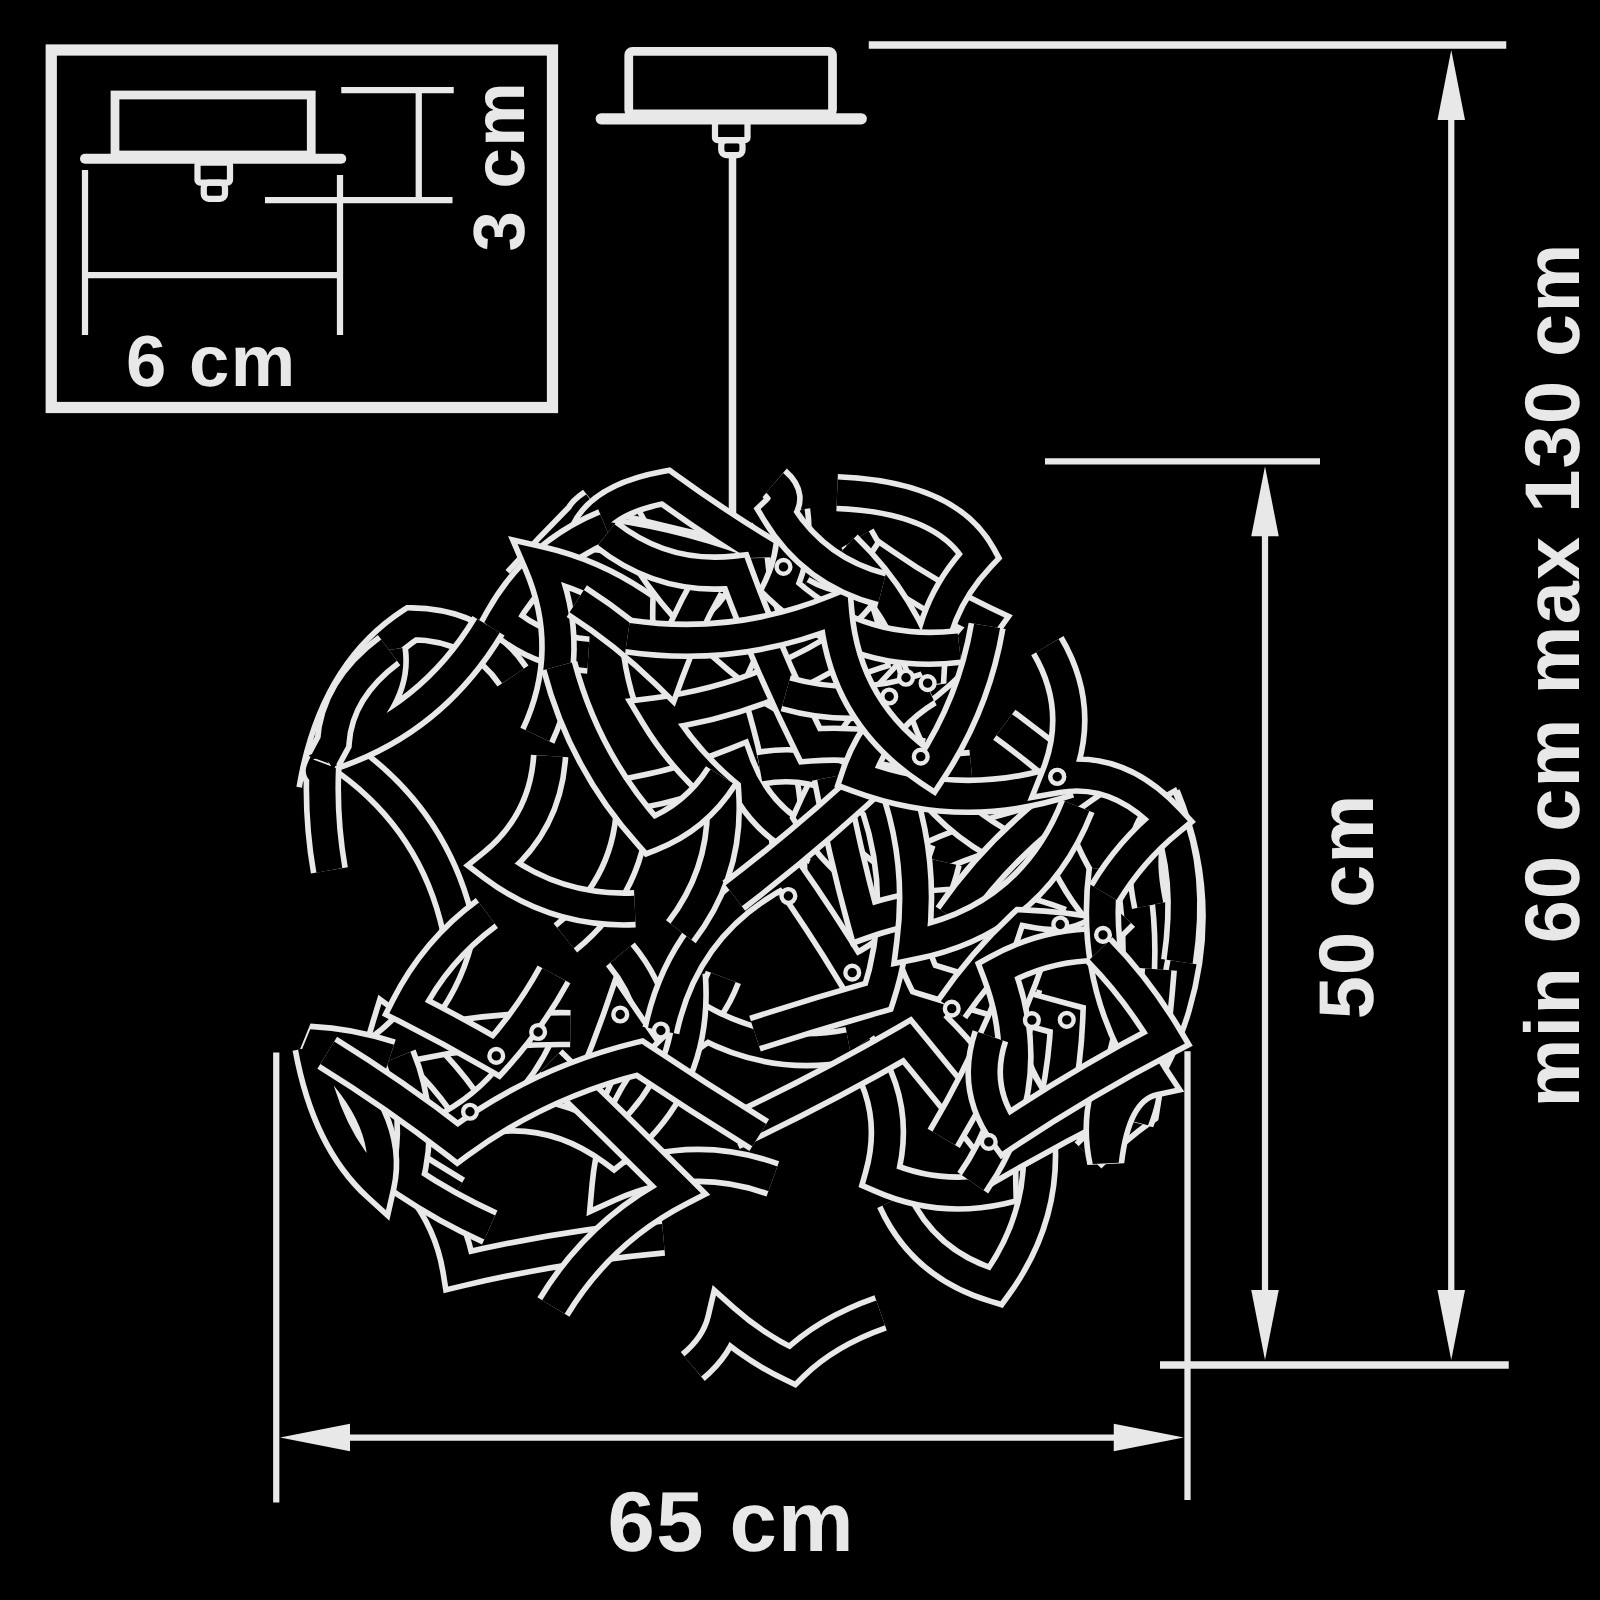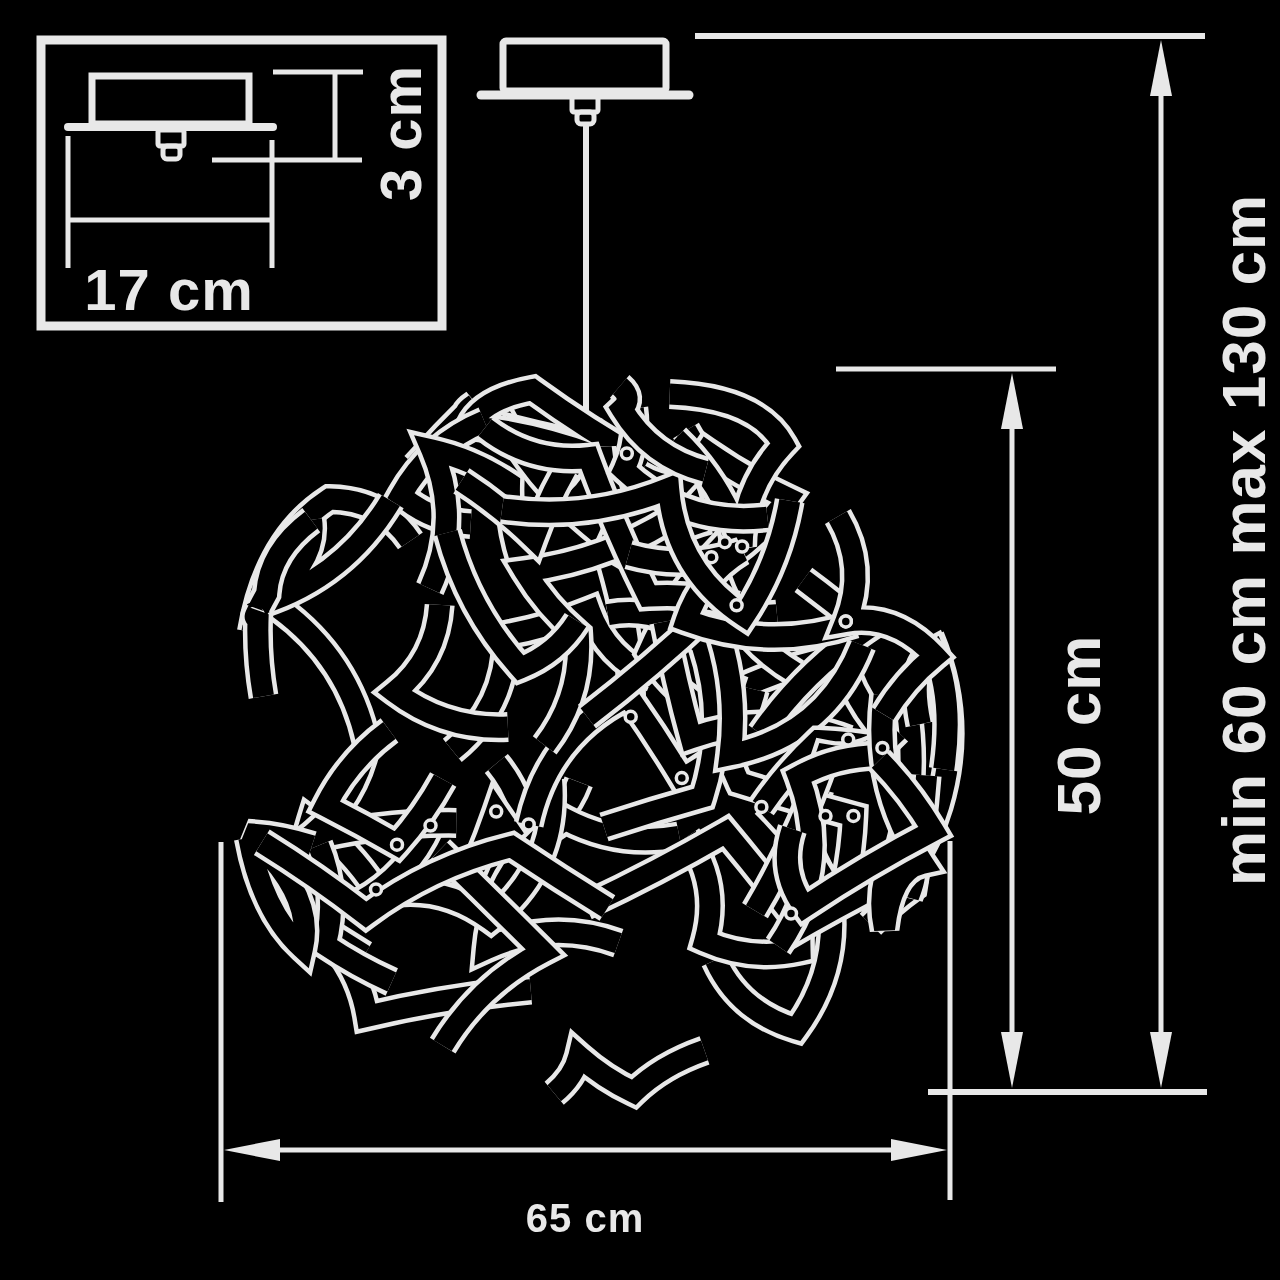--- a/index.html
+++ b/index.html
@@ -18,21 +18,21 @@
     color:var(--line,#e8e8e8);
     font-weight:bold;
     white-space:nowrap;
     transform:translate(-50%,-50%);
     letter-spacing:1px;
     user-select:none;
   }
   .rot{transform:translate(-50%,-50%) rotate(-90deg);}
   .f58{font-size:58px;}
   .f62{font-size:62px;}
-  .f64{font-size:40px;}
+  .f64{font-size:68px;}
 </style>
 </head>
 <body>
 
 <div class="stage" style="--bg: #000000; --line: #e8e8e8;">
 
   <svg width="1280" height="1280" viewBox="0 0 1280 1280">
 
     <rect class="ln" x="41" y="40" width="401" height="286" stroke-width="9"></rect>
     <rect class="ln" x="92" y="76" width="157" height="48" stroke-width="7"></rect>
@@ -203,18 +203,18 @@
         <circle cx="761.4" cy="806.9" r="5.5" fill="#000000" stroke="#e8e8e8" stroke-width="3.5"></circle>
         <circle cx="681.8" cy="778.1" r="5.5" fill="#000000" stroke="#e8e8e8" stroke-width="3.5"></circle>
         <circle cx="630.7" cy="716.8" r="5.5" fill="#000000" stroke="#e8e8e8" stroke-width="3.5"></circle>
         <circle cx="397.0" cy="844.7" r="5.5" fill="#000000" stroke="#e8e8e8" stroke-width="3.5"></circle>
         <circle cx="791.0" cy="913.5" r="5.5" fill="#000000" stroke="#e8e8e8" stroke-width="3.5"></circle>
         <circle cx="724.8" cy="542.2" r="5.5" fill="#000000" stroke="#e8e8e8" stroke-width="3.5"></circle>
         <circle cx="845.8" cy="621.4" r="5.5" fill="#000000" stroke="#e8e8e8" stroke-width="3.5"></circle>
       </g>
   </svg>
 
-  <div class="lbl f58" style="left:169px;top:289px">17 cm</div>
+  <div class="lbl f58" style="left:169px;top:289px">6 cm</div>
   <div class="lbl f58 rot" style="left:400px;top:133px">3 cm</div>
   <div class="lbl f62 rot" style="left:1078px;top:725px">50 cm</div>
   <div class="lbl f62 rot" style="left:1243px;top:540px">min 60 cm max 130 cm</div>
   <div class="lbl f64" style="left:585px;top:1218px">65 cm</div>
 </div>
 
 </body></html>

